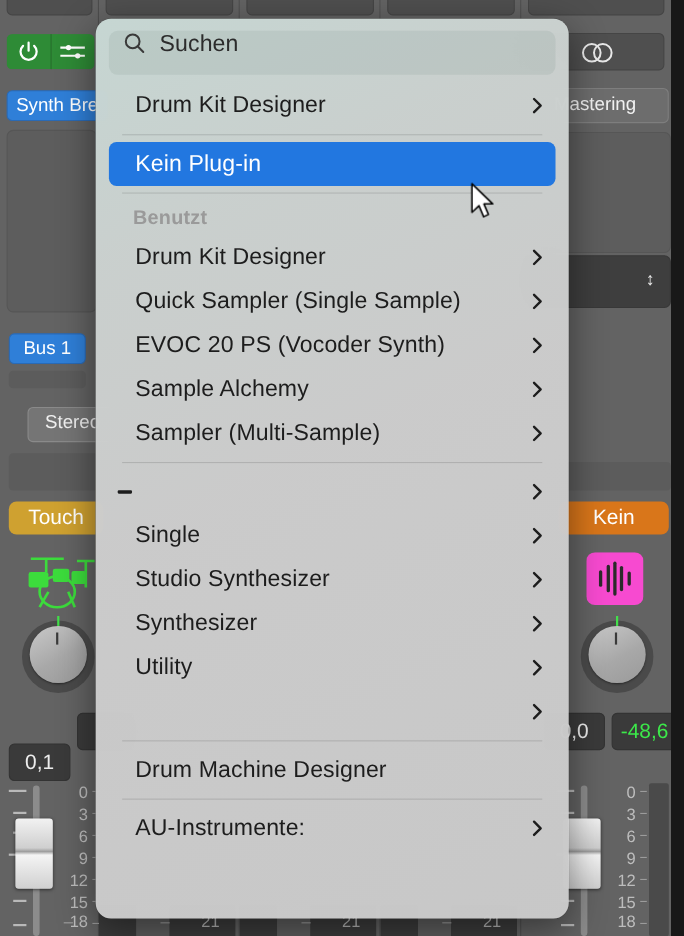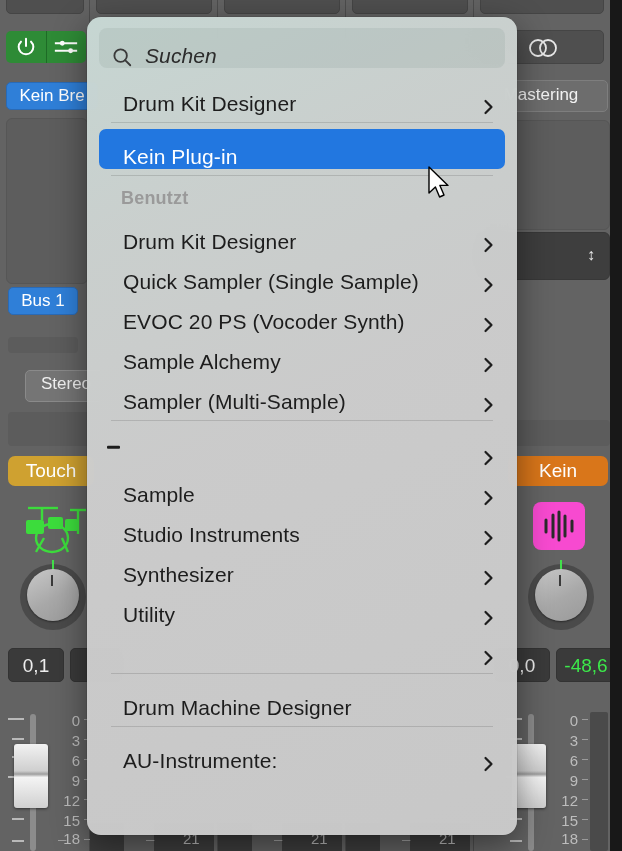--- a/index.html
+++ b/index.html
@@ -177,31 +177,31 @@
     box-shadow: 0 10px 34px rgba(0,0,0,.45), 0 0 0 .5px rgba(0,0,0,.14);
     overflow: hidden;
     backdrop-filter: blur(22px);
   }
   .menu-inner { padding: 11px 10px 0 10px; }
 
   .search-field {
     height: 40px; margin: 0 2px 8px 2px;
     border-radius: 8px;
     background: rgba(140,158,154,0.22);
-    display: flex; align-items: flex-end; padding: 0 12px; font-style: italic;
+    display: flex; align-items: flex-start; padding: 0 12px;
   }
   .search-icon { width: 22px; height: 22px; flex: 0 0 22px; margin-right: 12px; }
   .search-text {
     font-size: 21px; color: #2c2c2c; letter-spacing: .1px;
   }
 
   .menu-row {
     height: 40px; margin: 0 2px;
     padding: 0 10px 0 24px;
-    display: flex; align-items: flex-end;
+    display: flex; align-items: center;
     border-radius: 7px;
     position: relative;
     gap: 40px;
   }
   .menu-row .label {
     font-size: 21px; color: #1d1d1d; white-space: nowrap;
     letter-spacing: .1px;
   }
   .menu-row .chev {
     margin-left: auto; width: 13px; height: 18px; flex: 0 0 13px;
@@ -266,32 +266,32 @@
       </div>
     </div>
 
     <div class="slot-dark" style="left:480px; top:30px; width:124px; height:34px;">
       <svg width="34" height="20" viewBox="0 0 34 20" style="position:absolute;left:45px;top:7px;">
         <circle cx="12" cy="10" r="8" stroke="#e9e9e9" stroke-width="1.8" fill="none"></circle>
         <circle cx="22" cy="10" r="8" stroke="#e9e9e9" stroke-width="1.8" fill="none"></circle>
       </svg>
     </div>
 
-    <div class="pill-blue" style="left:6px; top:82px; width:92px; height:28px;">Kein Bre</div>
+    <div class="pill-blue" style="left:6px; top:82px; width:92px; height:28px;">Synth Bre</div>
 
     <div class="pill-name" style="left:474px; top:80px; width:134px; height:32px;">Mastering</div>
 
     <div class="big-empty" style="left:6px; top:118px; width:82px; height:166px;"></div>
 
     <div class="big-empty" style="left:474px; top:120px; width:136px; height:110px;"></div>
     <div class="io-slot" style="left:474px; top:232px; width:136px; height:48px;">
       <span class="stepper" style="right:14px; top:14px;">↕</span>
     </div>
 
-    <div class="pill-blue" style="left:8px; top:287px; width:70px; height:28px;">Bus 1</div>
+    <div class="pill-blue" style="left:8px; top:303px; width:70px; height:28px;">Bus 1</div>
     <div class="empty-slot" style="left:8px; top:337px; width:70px; height:16px;"></div>
 
     <div class="pill-gray" style="left:25px; top:370px; width:82px; height:32px;">Stereo</div>
     <div class="empty-slot" style="left:8px; top:412px; width:82px; height:34px;"></div>
     <div class="empty-slot" style="left:474px; top:420px; width:136px; height:26px;"></div>
 
     <div class="pill-amber" style="left:8px; top:456px; width:86px; height:30px;">Touch</div>
     <div class="pill-orange" style="left:508px; top:456px; width:100px; height:30px;">Kein</div>
 
     <div class="icon-box" style="left:12px; top:500px; width:78px; height:56px;">
@@ -334,21 +334,21 @@
       </div>
     </div>
     <div class="knob" style="left:528px; top:564px;">
       <div class="knob-ring"></div>
       <div class="knob-green"></div>
       <div class="knob-cap">
         <div class="knob-tick" style="left:24px; top:6px;"></div>
       </div>
     </div>
 
-    <div class="readout" style="left:8px;  top:648px; width:56px; height:34px;">0,1</div>
+    <div class="readout" style="left:8px;  top:676px; width:56px; height:34px;">0,1</div>
     <div class="readout" style="left:70px; top:648px; width:56px; height:34px;"></div>
     <div class="readout" style="left:494px; top:648px; width:56px; height:34px;">0,0</div>
     <div class="readout green" style="left:556px; top:648px; width:60px; height:34px;">-48,6</div>
 
     <div class="fader-track" style="left:30px; top:714px; height:137px;"></div>
     <div class="fader-notch" style="left:8px; top:718px;"></div>
     <div class="fader-notch" style="left:12px; top:738px; width:12px;"></div>
     <div class="fader-notch" style="left:12px; top:756px; width:12px;"></div>
     <div class="fader-notch" style="left:8px; top:776px;"></div>
     <div class="fader-notch" style="left:12px; top:818px; width:12px;"></div>
@@ -480,27 +480,27 @@
 
       <div class="separator"></div>
 
       <div class="menu-row">
         <span class="dash"></span>
         <svg class="chev" viewBox="0 0 12 18">
           <polyline points="3,3 9,9 3,15" stroke="#1d1d1d" stroke-width="2.2" fill="none" stroke-linecap="round" stroke-linejoin="round"></polyline>
         </svg>
       </div>
       <div class="menu-row">
-        <span class="label">Sample</span>
-        <svg class="chev" viewBox="0 0 12 18">
-          <polyline points="3,3 9,9 3,15" stroke="#1d1d1d" stroke-width="2.2" fill="none" stroke-linecap="round" stroke-linejoin="round"></polyline>
-        </svg>
-      </div>
-      <div class="menu-row">
-        <span class="label">Studio Instruments</span>
+        <span class="label">Single</span>
+        <svg class="chev" viewBox="0 0 12 18">
+          <polyline points="3,3 9,9 3,15" stroke="#1d1d1d" stroke-width="2.2" fill="none" stroke-linecap="round" stroke-linejoin="round"></polyline>
+        </svg>
+      </div>
+      <div class="menu-row">
+        <span class="label">Studio Synthesizer</span>
         <svg class="chev" viewBox="0 0 12 18">
           <polyline points="3,3 9,9 3,15" stroke="#1d1d1d" stroke-width="2.2" fill="none" stroke-linecap="round" stroke-linejoin="round"></polyline>
         </svg>
       </div>
       <div class="menu-row">
         <span class="label">Synthesizer</span>
         <svg class="chev" viewBox="0 0 12 18">
           <polyline points="3,3 9,9 3,15" stroke="#1d1d1d" stroke-width="2.2" fill="none" stroke-linecap="round" stroke-linejoin="round"></polyline>
         </svg>
       </div>

